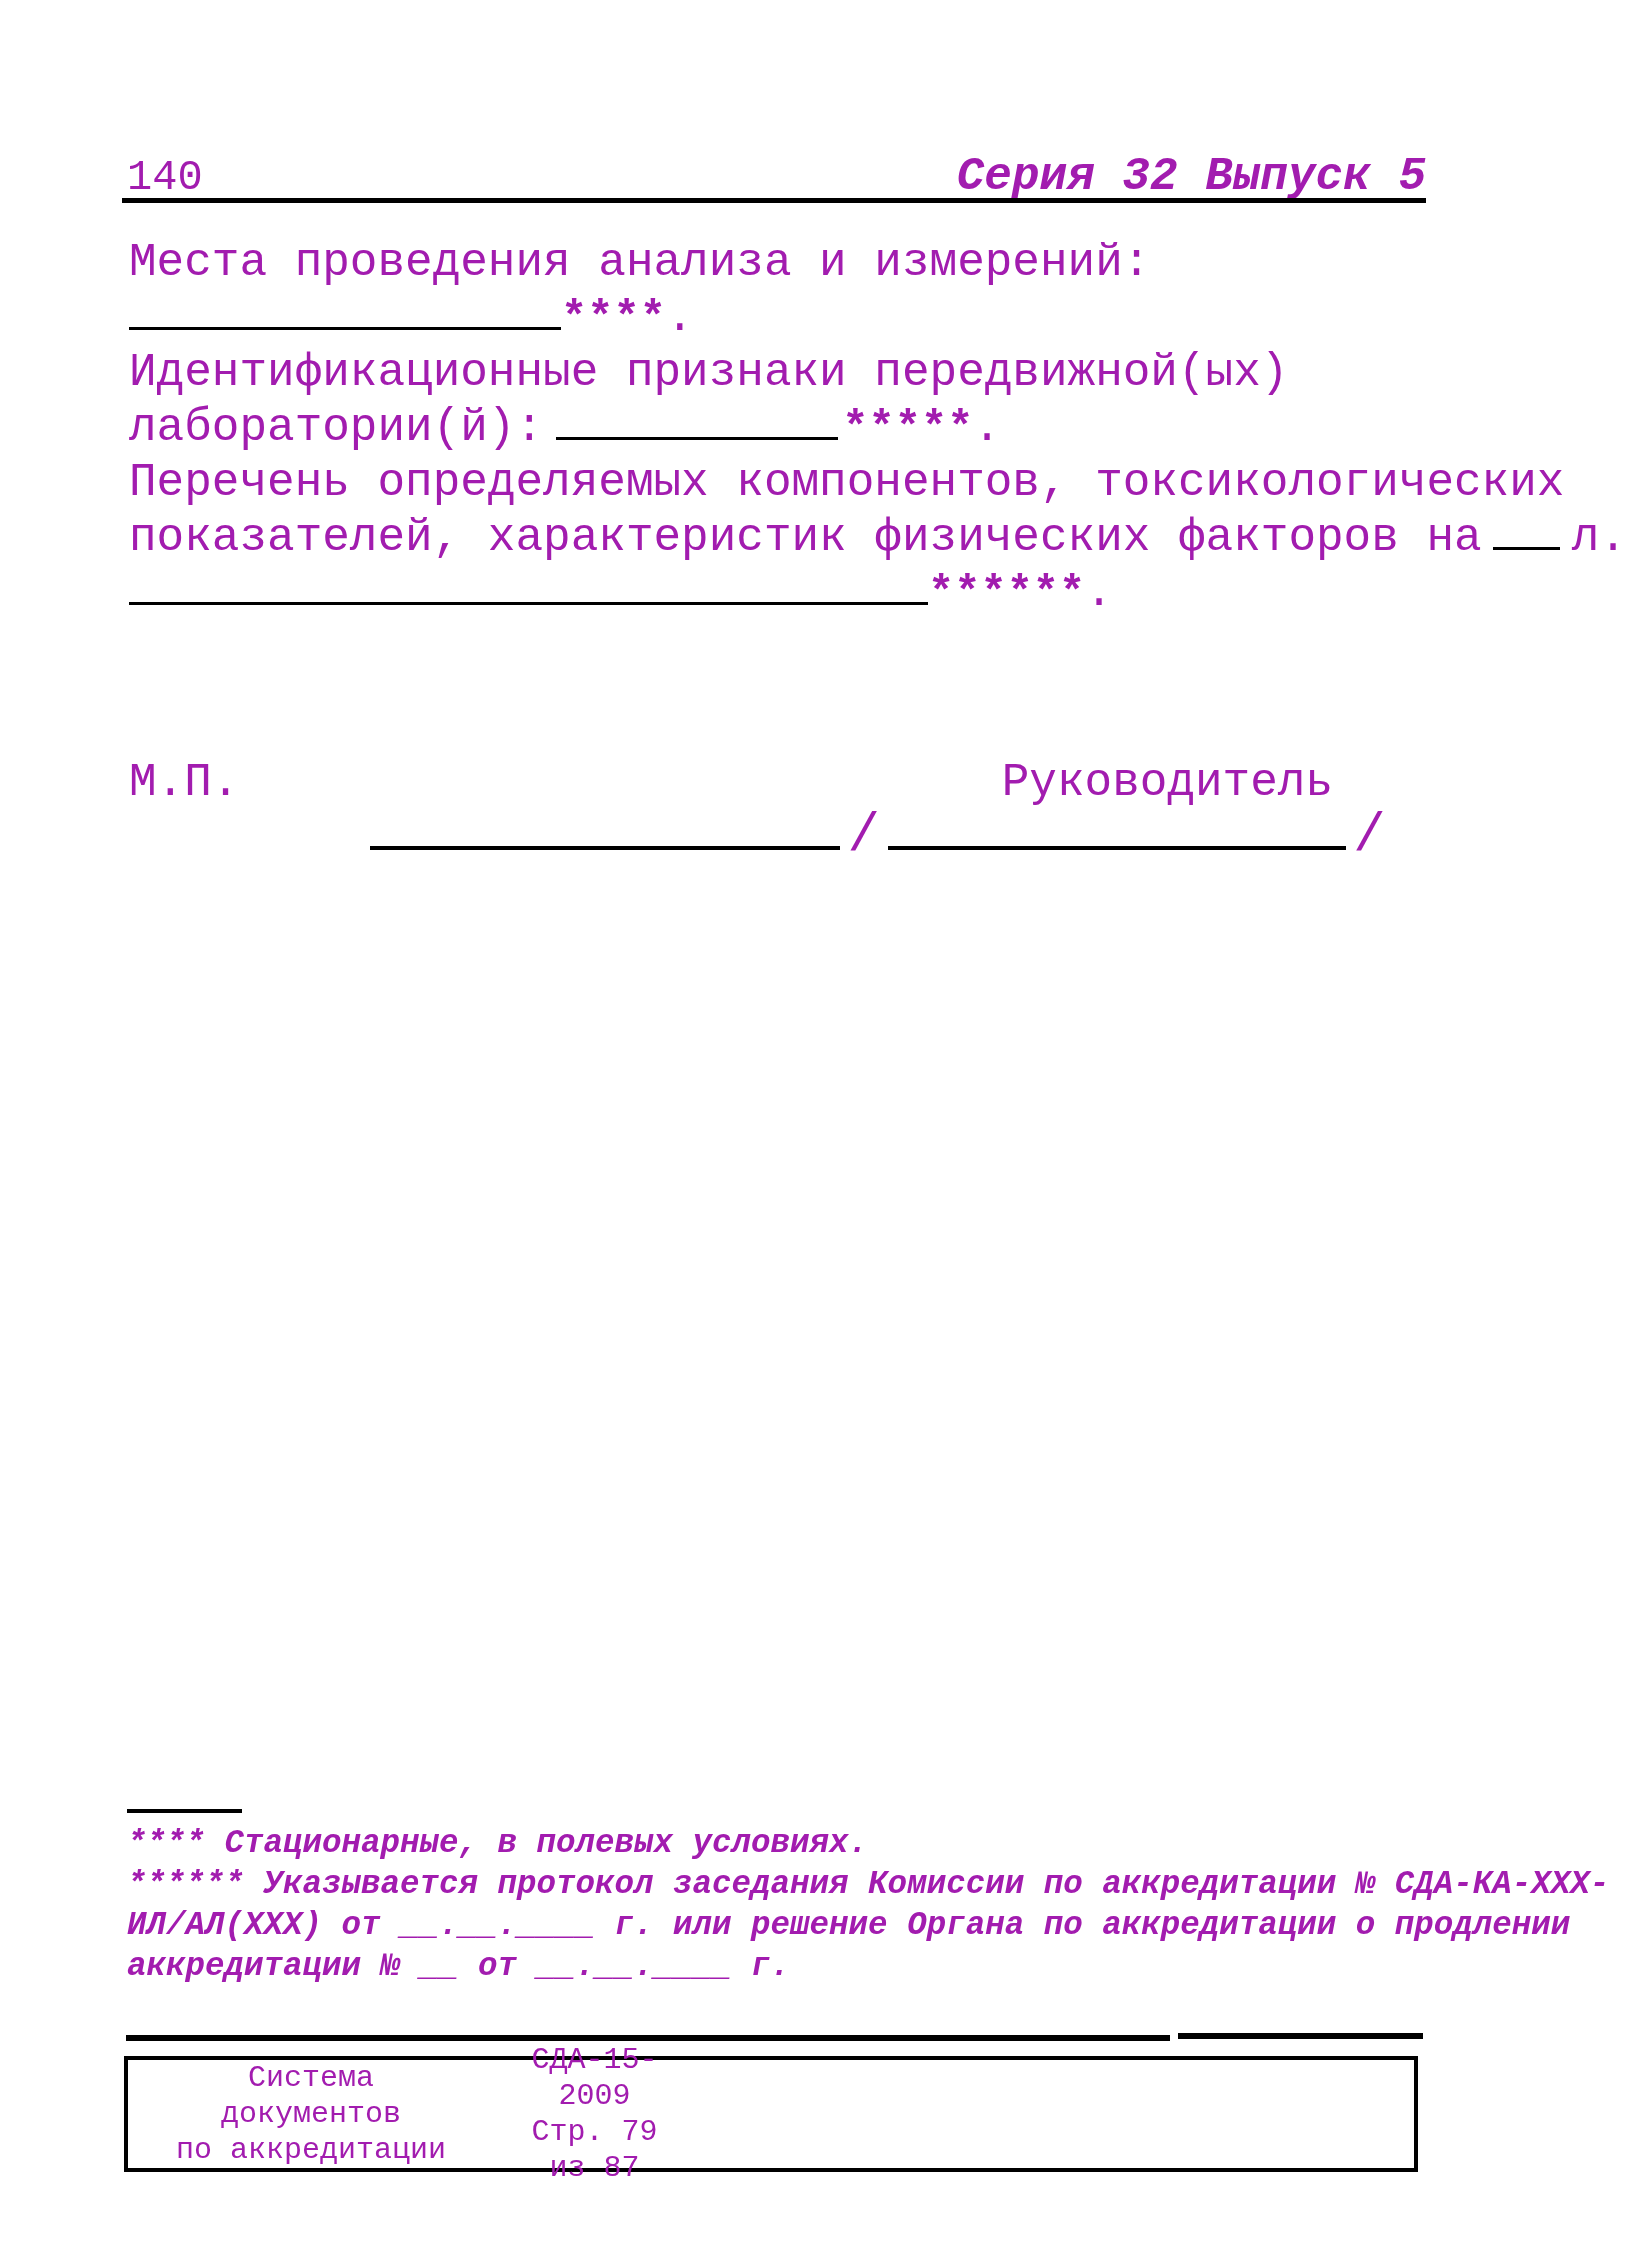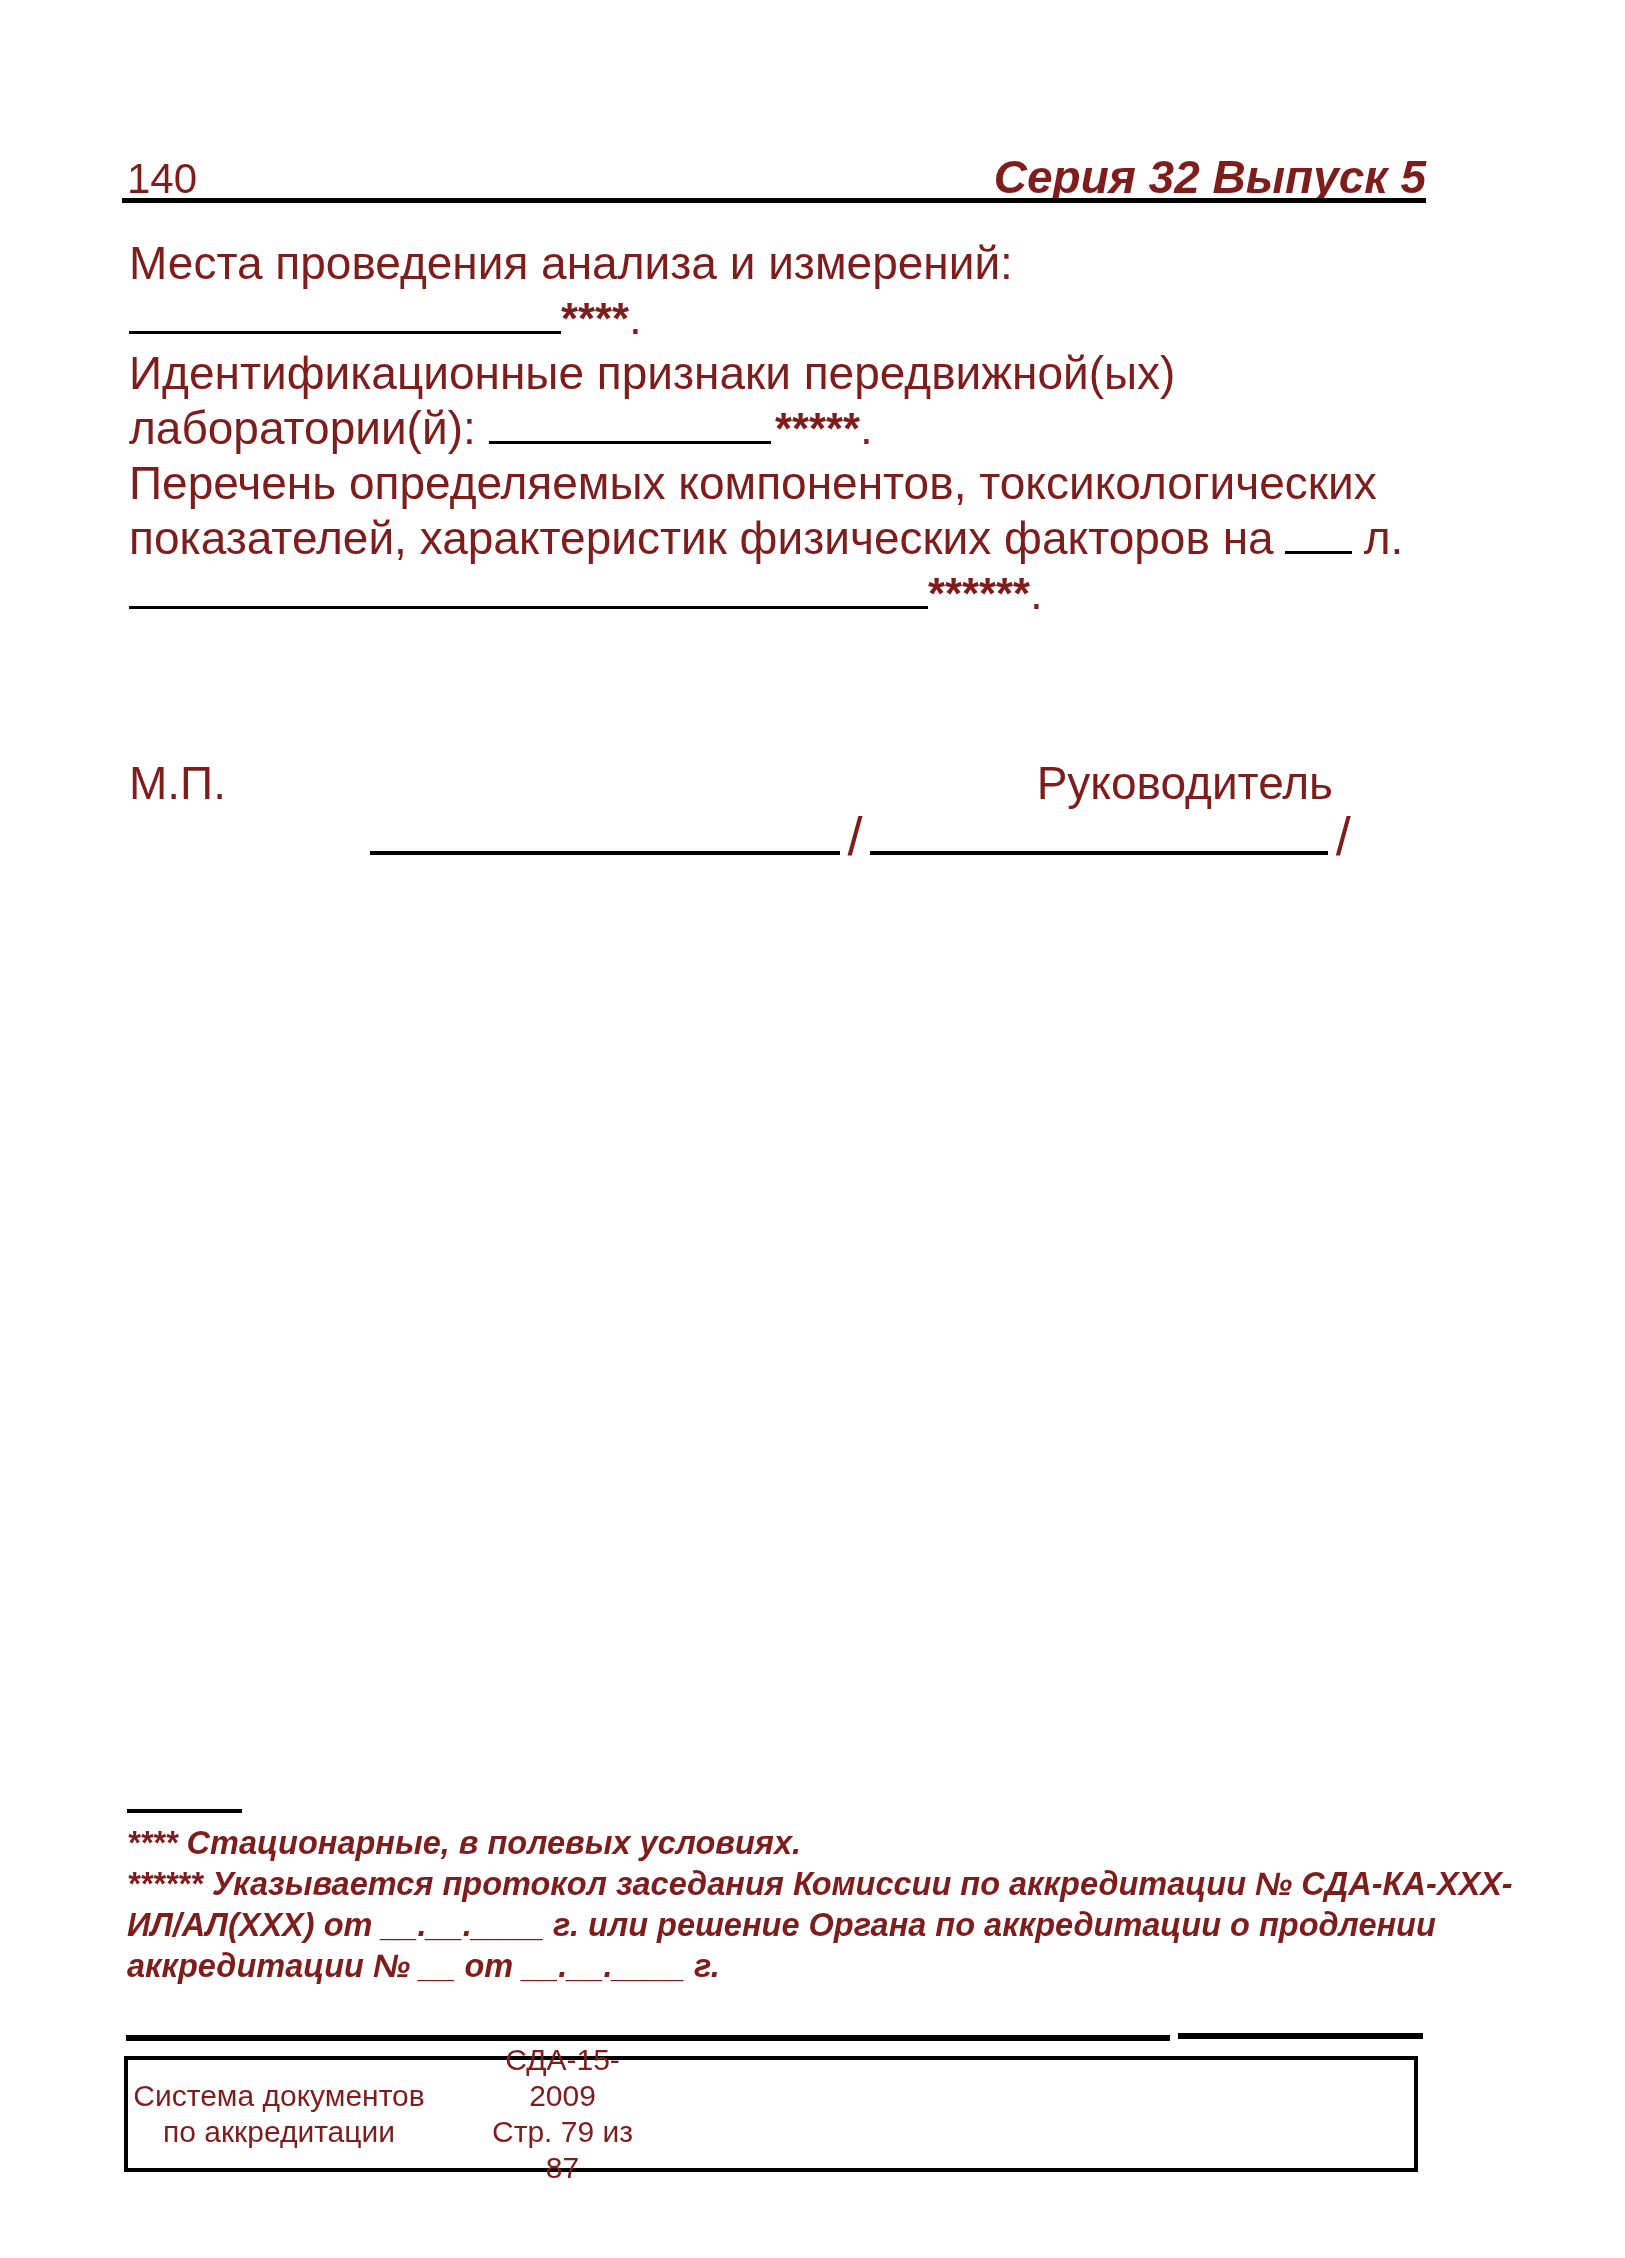--- a/index.html
+++ b/index.html
@@ -1,22 +1,22 @@
 <!DOCTYPE html>
 <html><head>
 <meta charset="utf-8">
 <style>
   html,body{margin:0;padding:0;background:#ffffff;}
   .page{
     position:relative;
     width:1625px;
     height:2259px;
     background:#ffffff;
-    color:#7f1d1d;
-    font-family:Liberation Sans, sans-serif;
+    color:#a21caf;
+    font-family:Liberation Mono, monospace;
     overflow:hidden;
   }
   
   .header{
     position:absolute;top:154px;left:127px;width:1299px;
     display:flex;justify-content:space-between;align-items:baseline;
   }
   .page-number{font-size:42px;line-height:1;}
   .series{font-size:46px;line-height:1;font-weight:bold;font-style:italic;}
   .header-rule{position:absolute;top:198px;left:122px;width:1304px;height:4.8px;background:#000;}
@@ -58,21 +58,21 @@
 
   
   .footer-rule-a{position:absolute;top:2035px;left:126px;width:1044px;height:5.7px;background:#000;}
   .footer-rule-b{position:absolute;top:2033px;left:1178px;width:245px;height:5.7px;background:#000;}
   .footer-table{
     position:absolute;top:2056px;left:124px;width:1294px;height:116px;
     border:4.8px solid #000;box-sizing:border-box;
     display:flex;font-size:30px;line-height:36px;text-align:center;
   }
   .ftc{display:flex;flex-direction:column;justify-content:center;box-sizing:border-box;}
-  .ftc1{width:302px;}
+  .ftc1{width:302px;margin-left:32px;}
   .ftc2{flex:1;border-left:4.8px solid #000;border-right:4.8px solid #000;}
   .ftc3{width:221px;padding-left:44px;}
 </style>
 </head>
 <body>
 
 <div class="page">
 
   <div class="header">
     <span class="page-number">140</span>

